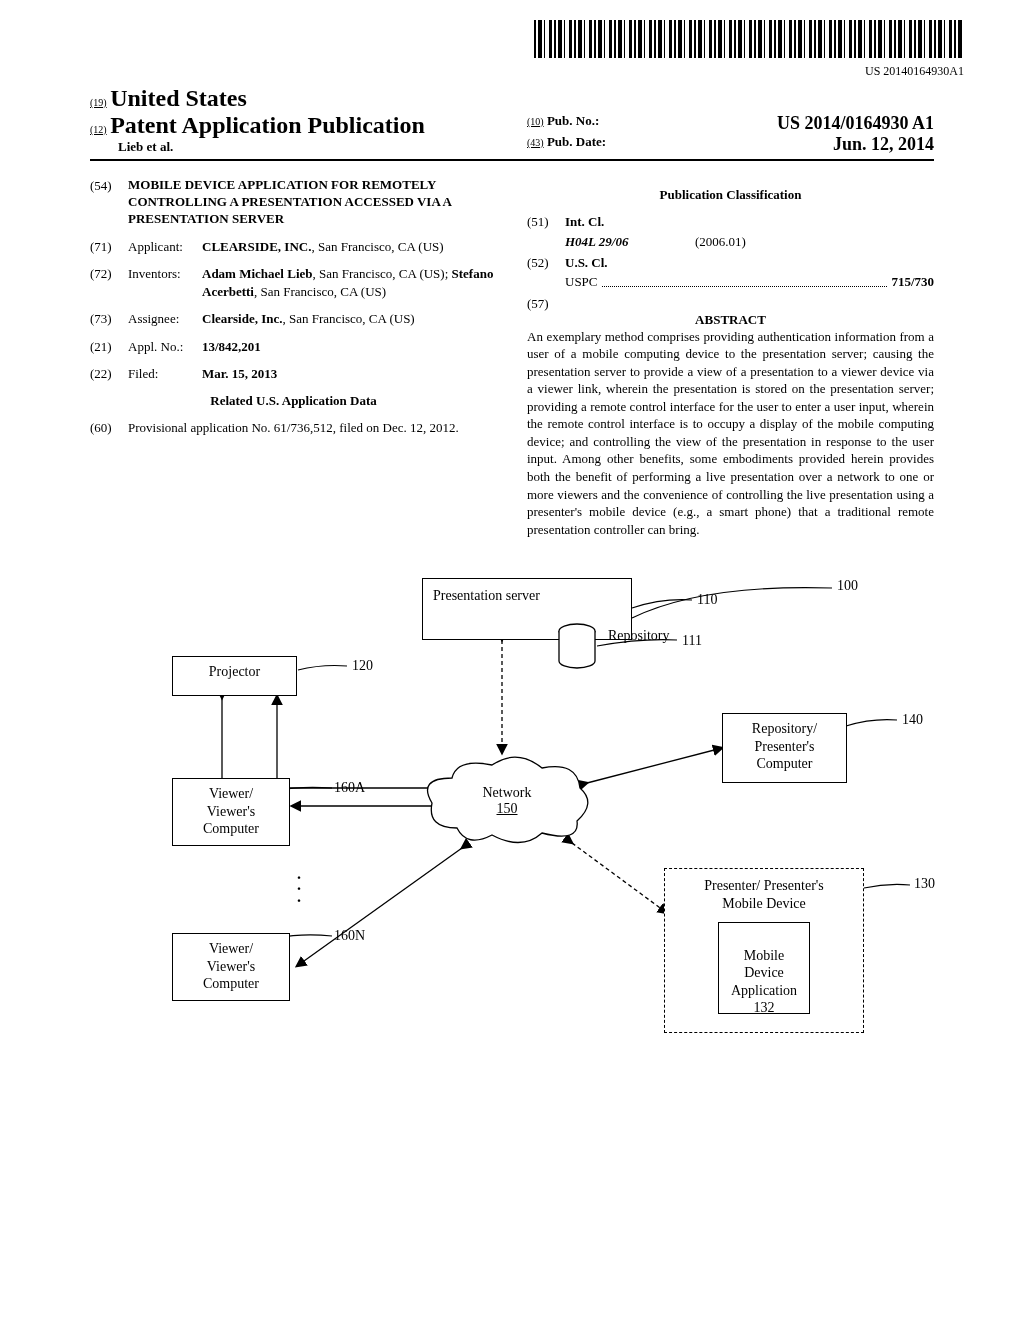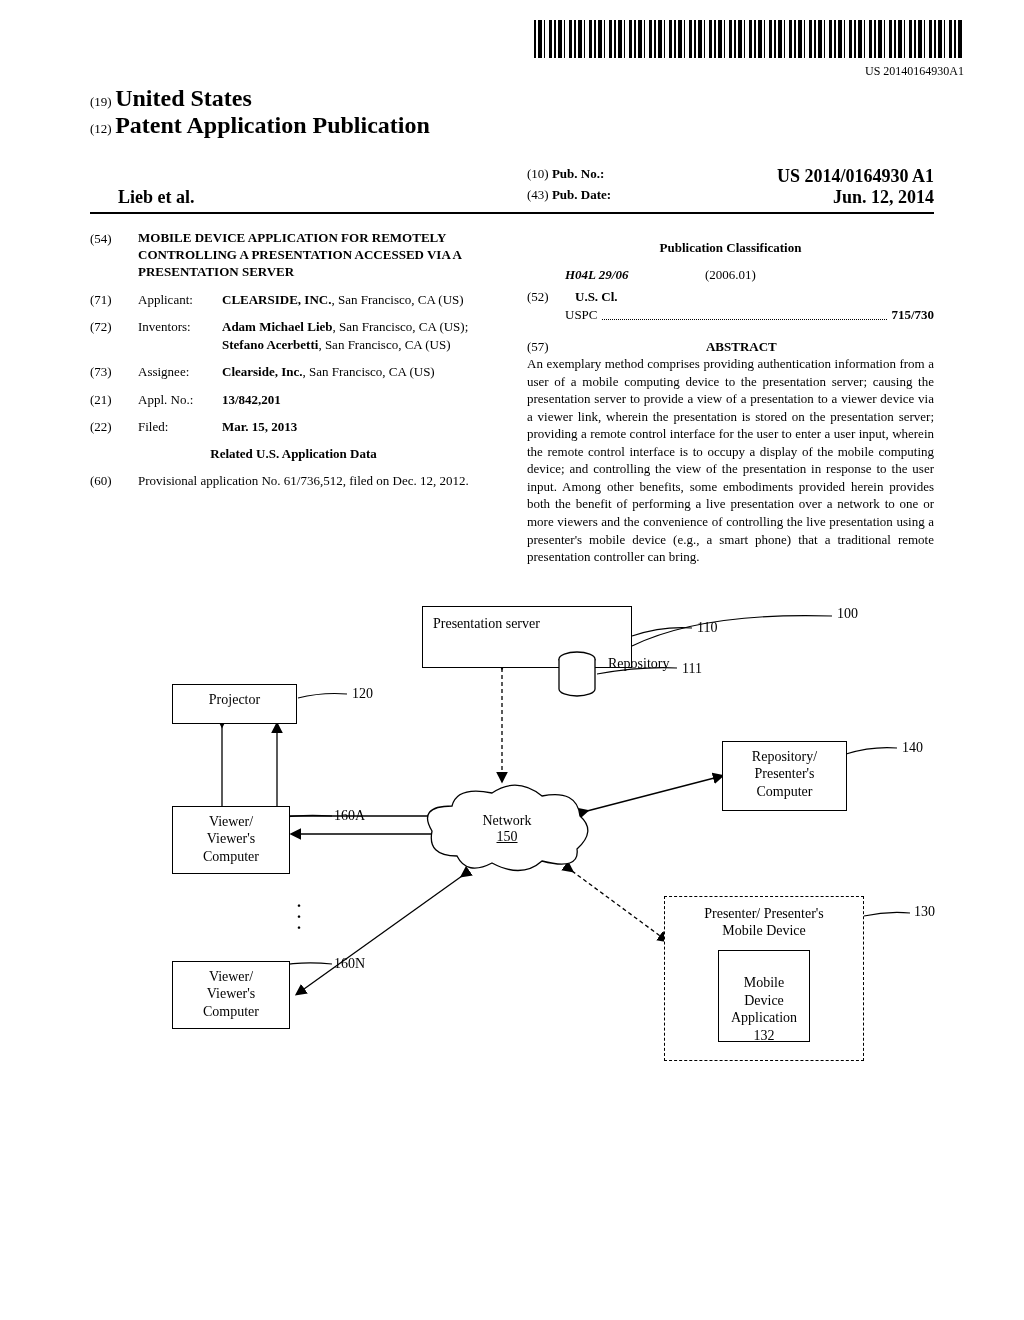--- a/index.html
+++ b/index.html
@@ -41,35 +41,35 @@
       margin-bottom: 16px;
     }
     .header-left {
       flex: 1;
     }
     .header-right {
       flex: 1;
       text-align: left;
       padding-left: 30px;
     }
-    .small-code { font-size: 13px; }
+    .small-code { font-size: 10px; text-decoration: underline; }
     .united-states { font-size: 24px; font-weight: bold; }
     .pub-title { font-size: 24px; font-weight: bold; }
-    .author-line { font-size: 18px; font-weight: bold; margin-top: 48px; }
+    .author-line { font-size: 13px; font-weight: bold; }
     .header-right-row { display:flex; }
     .header-right-row .lbl { font-size:13px; }
     .header-right-row .pubno { font-size:18px; font-weight:bold; margin-left:auto;}
     .header-right-row .pubdate { font-size:18px; font-weight:bold; margin-left:auto;}
 
     .two-col {
       display: flex;
       gap: 30px;
     }
     .col { flex: 1; font-size: 13px; }
-    .field { display:flex; margin-bottom:10px; line-height:1.35;gap:10px;}
+    .field { display:flex; margin-bottom:10px; line-height:1.35;}
     .field .num { width: 38px; }
     .field .lbl { width: 74px; }
     .field .val { flex:1; }
     .section-title { font-weight:bold; font-size:13px; text-align:center; margin:10px 0;}
     .invention-title { font-weight:bold; font-size:13px; line-height:1.3;}
     .dotted-line { flex:1; border-bottom:1px dotted #000; margin: 0 4px 3px 4px; height: 10px;}
     .abstract-text { text-align: justify; font-size:13px; line-height:1.35;}
     b { font-weight:bold; }
 
     
@@ -186,38 +186,42 @@
 
       <div class="field">
         <div class="num">(60)</div>
         <div class="val">Provisional application No. 61/736,512, filed on Dec. 12, 2012.</div>
       </div>
     </div>
 
     <div class="col">
       <div class="section-title">Publication Classification</div>
 
+      <div class="field" style="margin-bottom:2px;">
+        <div class="num">(51)</div>
+        <div class="val"><b>Int. Cl.</b></div>
+      </div>
       <div class="field" style="margin-left:38px; margin-bottom:4px;">
         <div style="width:130px;"><b><i>H04L 29/06</i></b></div>
         <div>(2006.01)</div>
       </div>
 
       <div class="field" style="margin-bottom:2px;">
         <div class="num">(52)</div>
         <div class="val"><b>U.S. Cl.</b></div>
       </div>
       <div style="margin-left:38px;">
         <div style="display:flex; align-items:flex-end;text-align:right;">
           <span>USPC</span>
           <span class="dotted-line"></span>
           <span><b>715/730</b></span>
         </div>
       </div>
 
-      <div style="display:flex; margin-top:16px;">
+      <div style="display:flex; margin-top:6px;flex-direction:column;">
         <div class="num">(57)</div>
         <div style="flex:1; text-align:center;"><b>ABSTRACT</b></div>
       </div>
       <div class="abstract-text">An exemplary method comprises providing authentication information from a user of a mobile computing device to the presentation server; causing the presentation server to provide a view of a presentation to a viewer device via a viewer link, wherein the presentation is stored on the presentation server; providing a remote control interface for the user to enter a user input, wherein the remote control interface is to occupy a display of the mobile computing device; and controlling the view of the presentation in response to the user input. Among other benefits, some embodiments provided herein provides both the benefit of performing a live presentation over a network to one or more viewers and the convenience of controlling the live presentation using a presenter's mobile device (e.g., a smart phone) that a traditional remote presentation controller can bring.</div>
     </div>
   </div>
 
   <div class="diagram">
 
     <svg class="connector" width="820" height="510">

